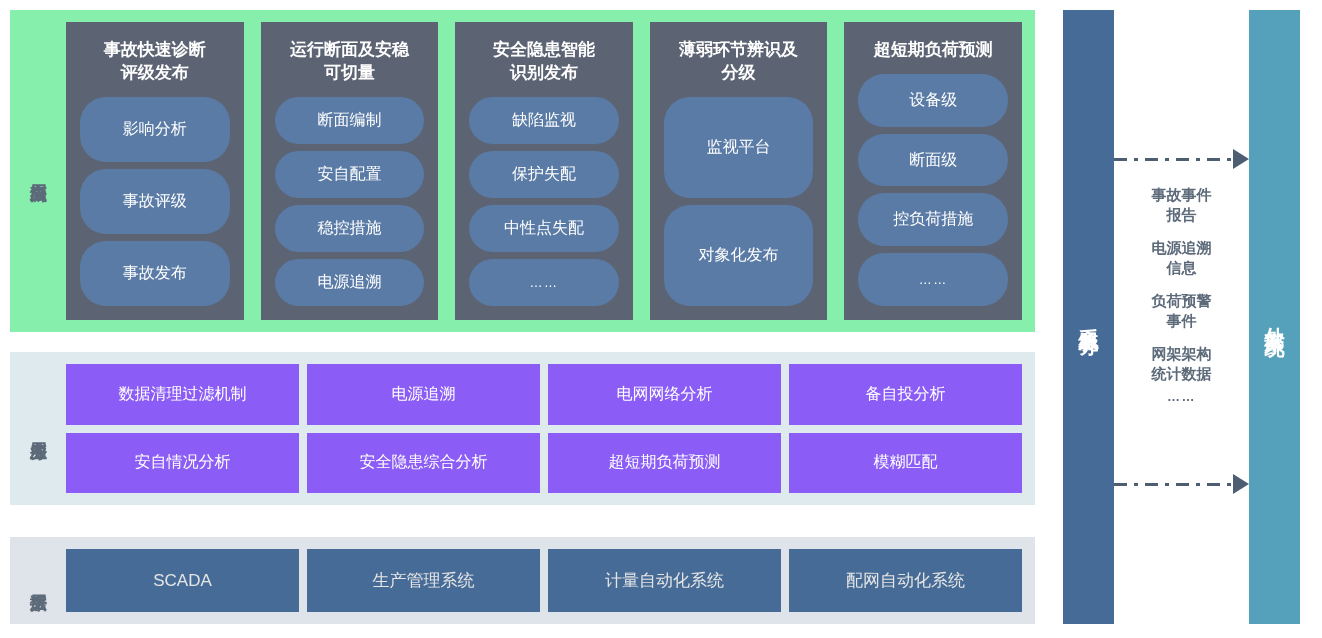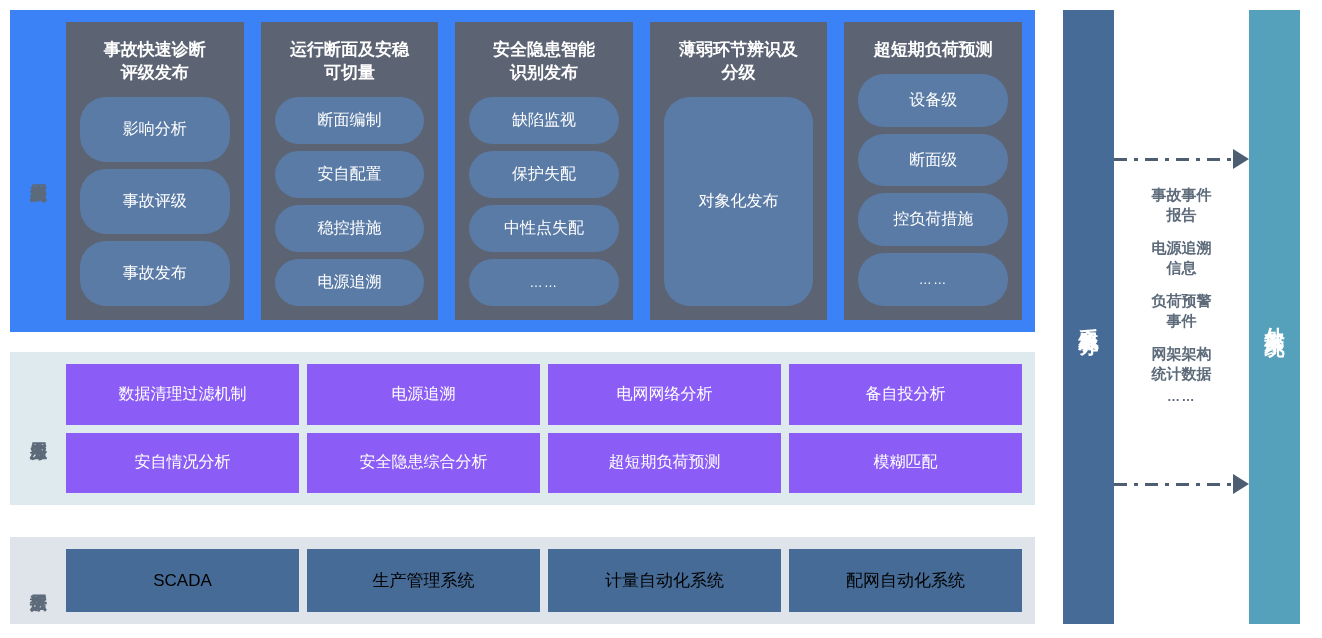--- a/index.html
+++ b/index.html
@@ -60,21 +60,21 @@
     flex: 1 1 auto;
     display: flex;
     flex-direction: row;
     box-sizing: border-box;
   }
 
   
   #layer-advanced {
     top: 10px;
     height: 322px;
-    background: #3b82f6;
+    background: #86efac;
   }
   #layer-advanced .layer-body {
     gap: 17px;
     padding: 12px 13px 12px 0px;
   }
   .group-card {
     flex: 1 1 0;
     background: #5c6373;
     display: flex;
     flex-direction: column;
@@ -148,21 +148,21 @@
     height: 87px;
     background: #dfe3ea;
   }
   #layer-data .layer-body {
     gap: 8px;
     padding: 12px 13px 12px 0px;
   }
   .data-item {
     flex: 1 1 0;
     background: #466b96;
-    color: #000000;
+    color: #e5e5e5;
     font-size: 17px;
     display: flex;
     align-items: center;
     justify-content: center;
     text-align: center;
   }
 
   
   .right-area {
     position: absolute;
@@ -305,20 +305,21 @@
             <div class="group-item">保护失配</div>
             <div class="group-item">中性点失配</div>
             <div class="group-item ellipsis">……</div>
           </div>
         </div>
 
         <div class="group-card">
           <div class="group-title">薄弱环节辨识及
 分级</div>
           <div class="group-items">
+            <div class="group-item">监视平台</div>
             <div class="group-item">对象化发布</div>
           </div>
         </div>
 
         <div class="group-card">
           <div class="group-title">超短期负荷预测</div>
           <div class="group-items">
             <div class="group-item">设备级</div>
             <div class="group-item">断面级</div>
             <div class="group-item">控负荷措施</div>

